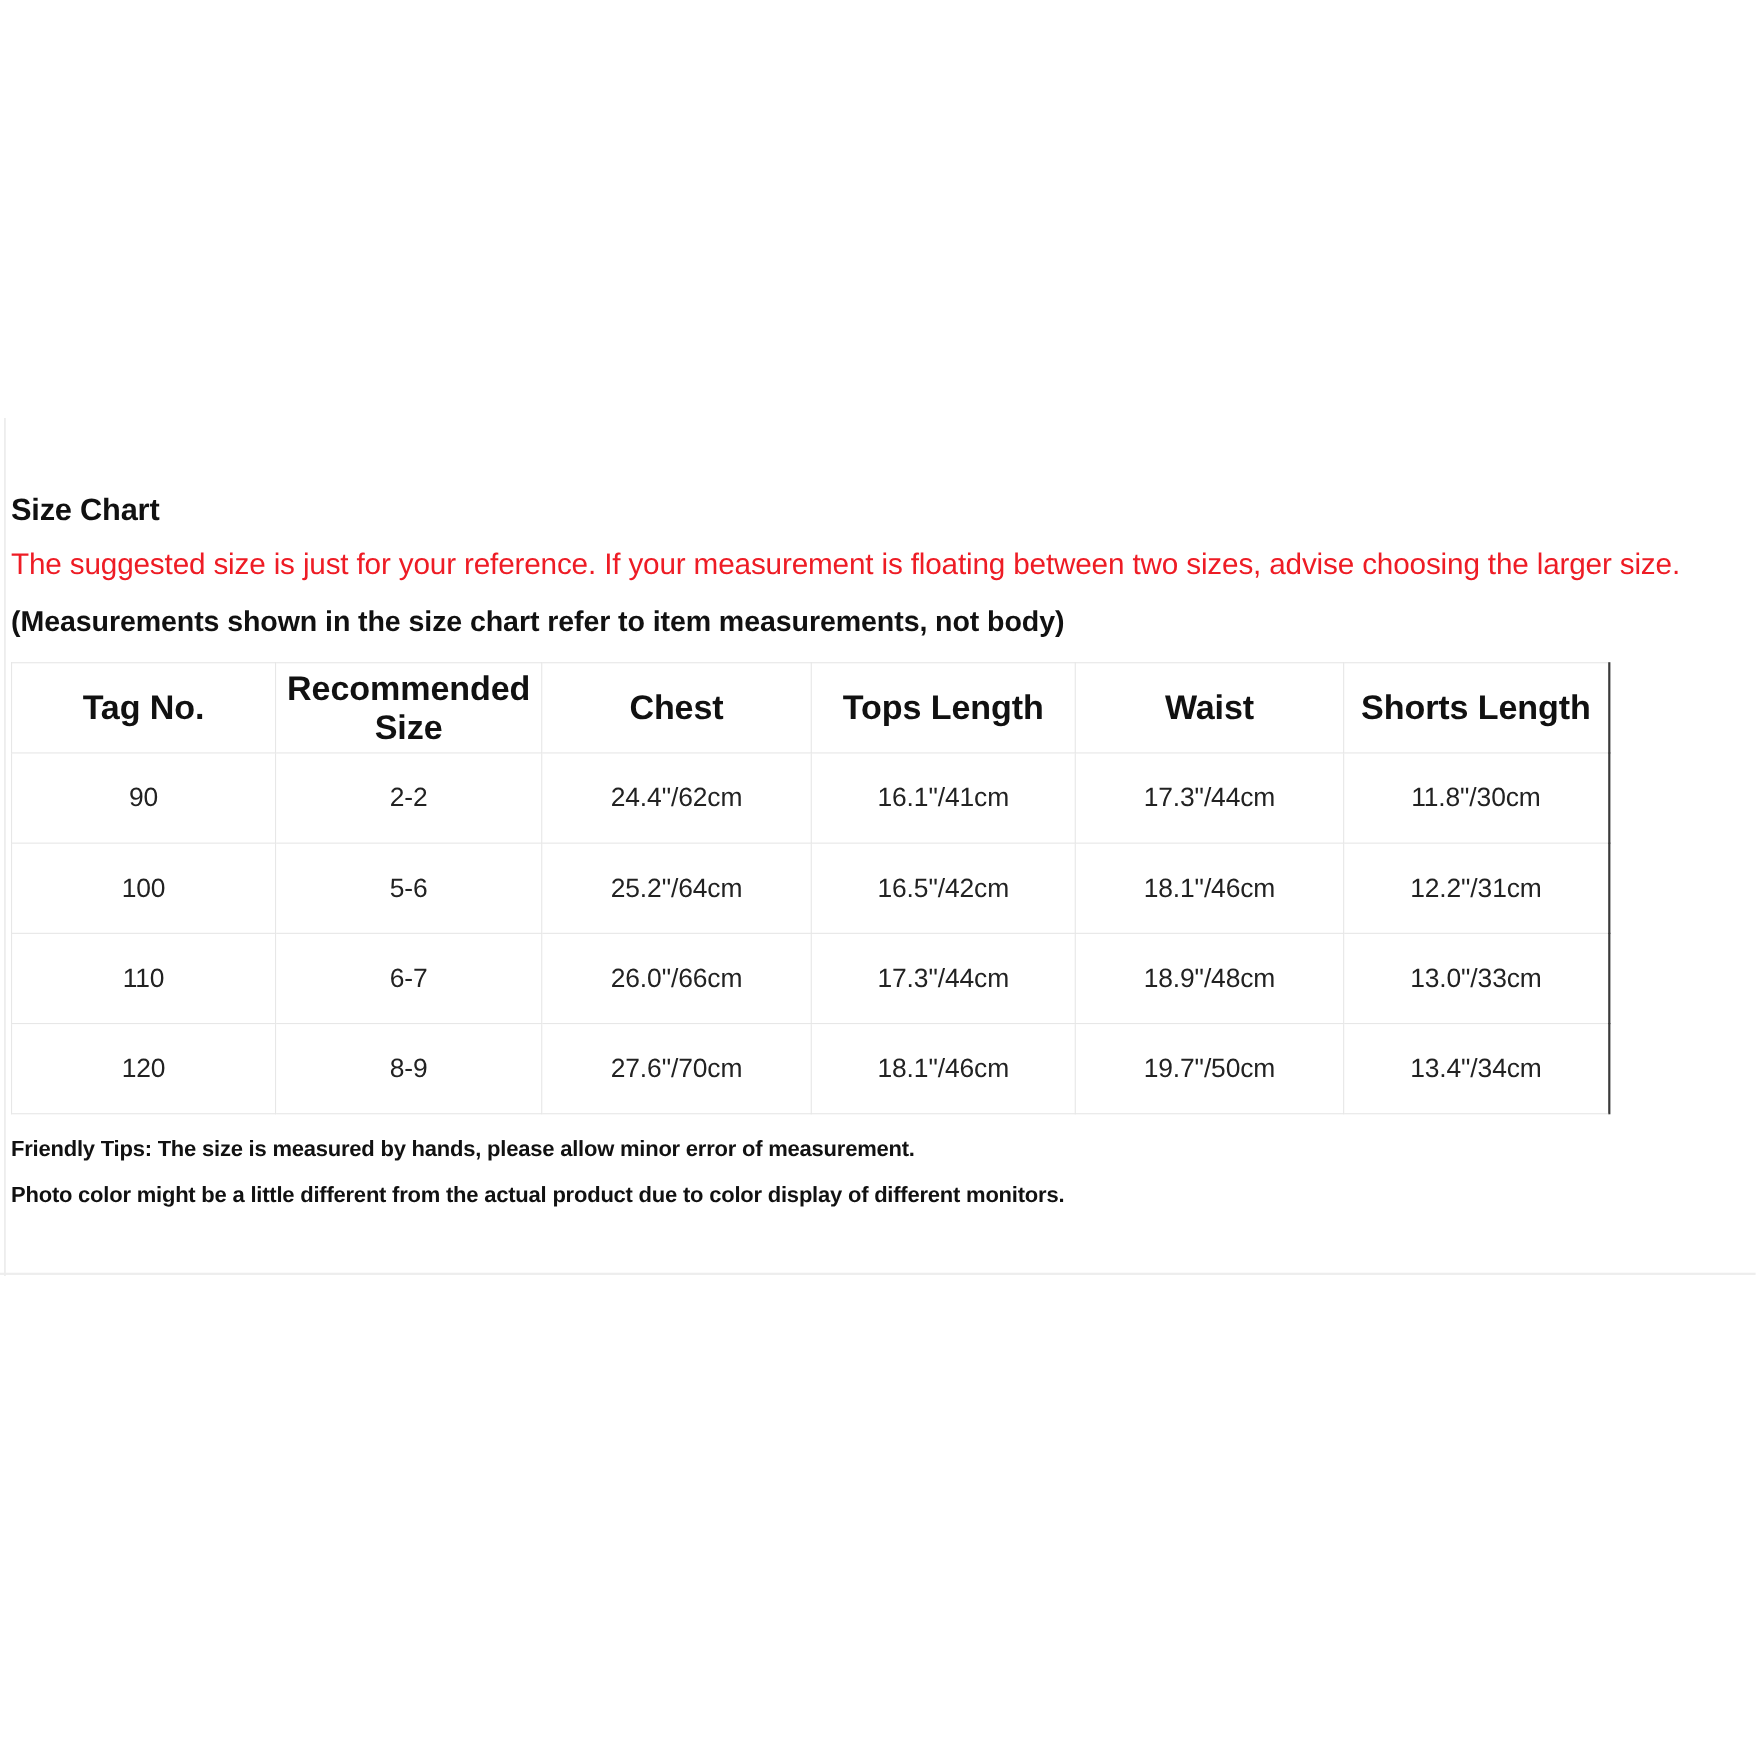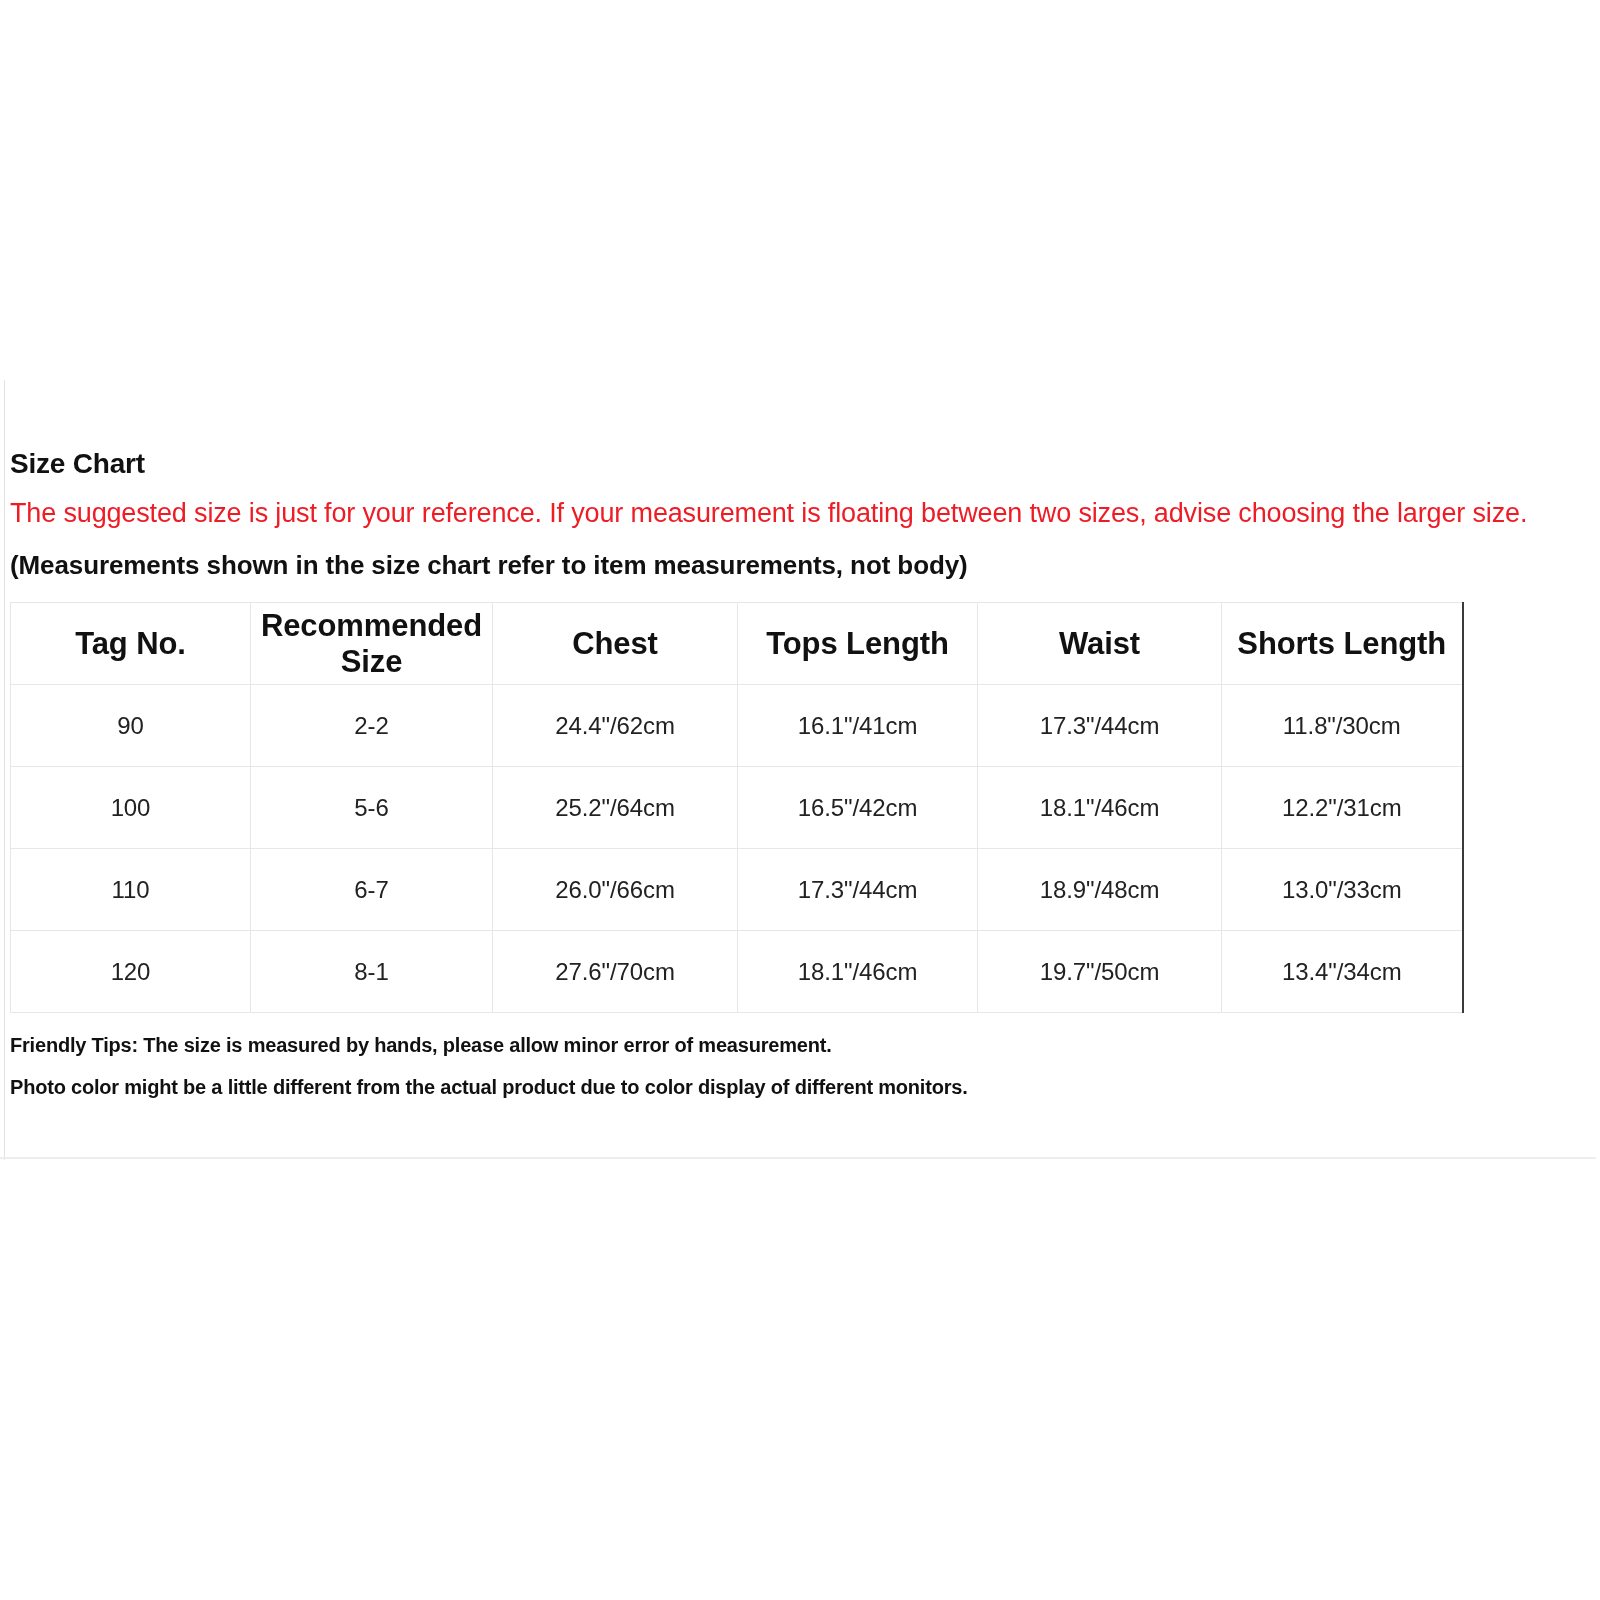--- a/index.html
+++ b/index.html
@@ -182,21 +182,21 @@
       <tr>
         <td>110</td>
         <td>6-7</td>
         <td>26.0"/66cm</td>
         <td>17.3"/44cm</td>
         <td>18.9"/48cm</td>
         <td>13.0"/33cm</td>
       </tr>
       <tr>
         <td>120</td>
-        <td>8-1</td>
+        <td>8-9</td>
         <td>27.6"/70cm</td>
         <td>18.1"/46cm</td>
         <td>19.7"/50cm</td>
         <td>13.4"/34cm</td>
       </tr>
     </tbody>
   </table>
 
   <div class="tips">
     <p>Friendly Tips: The size is measured by hands, please allow minor error of measurement.</p>

